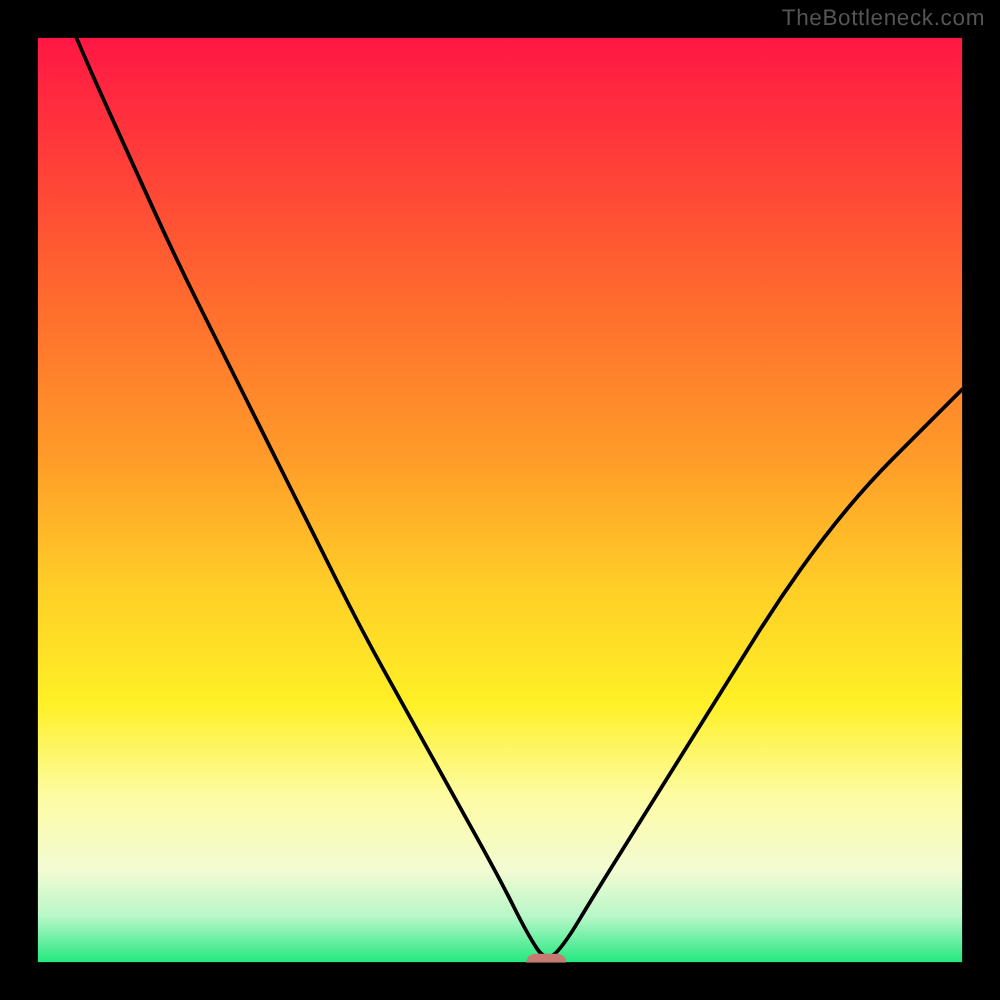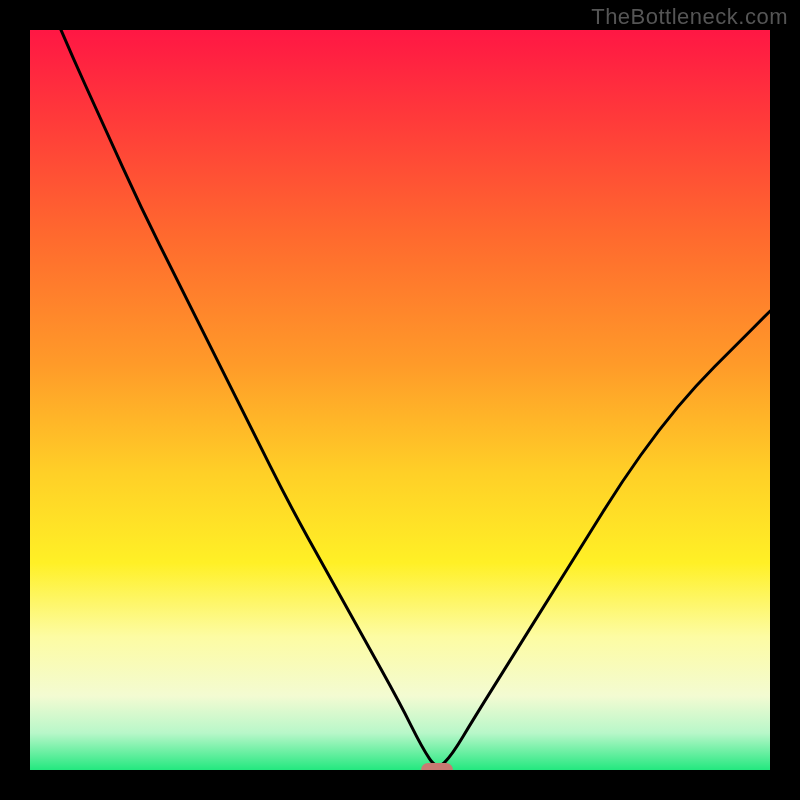--- a/index.html
+++ b/index.html
@@ -14,21 +14,21 @@
     position: relative;
     width: 800px;
     height: 800px;
     background: #000;
   }
   .watermark {
     position: absolute;
     top: 4px;
     right: 12px;
     color: #555;
-    font-size: 22px;
+    font-size: 18px;
     font-weight: 500;
     letter-spacing: 0.5px;
     z-index: 10;
   }
   .plot {
     position: absolute;
     left: 30px;
     top: 30px;
     width: 740px;
     height: 740px;

